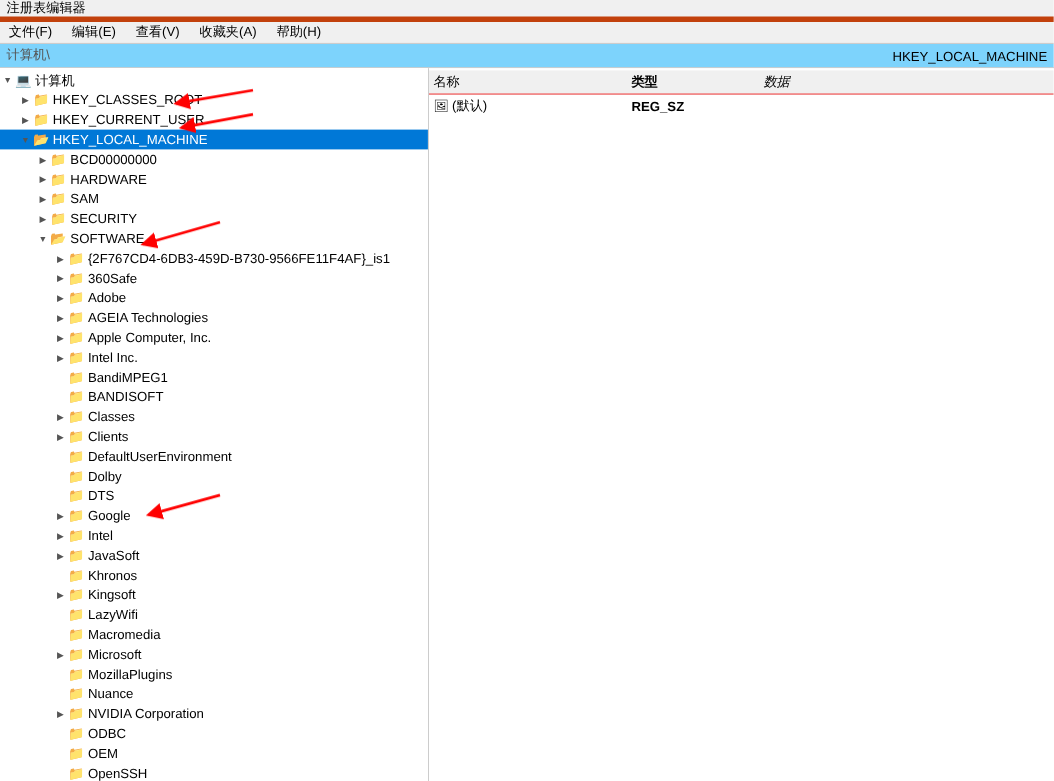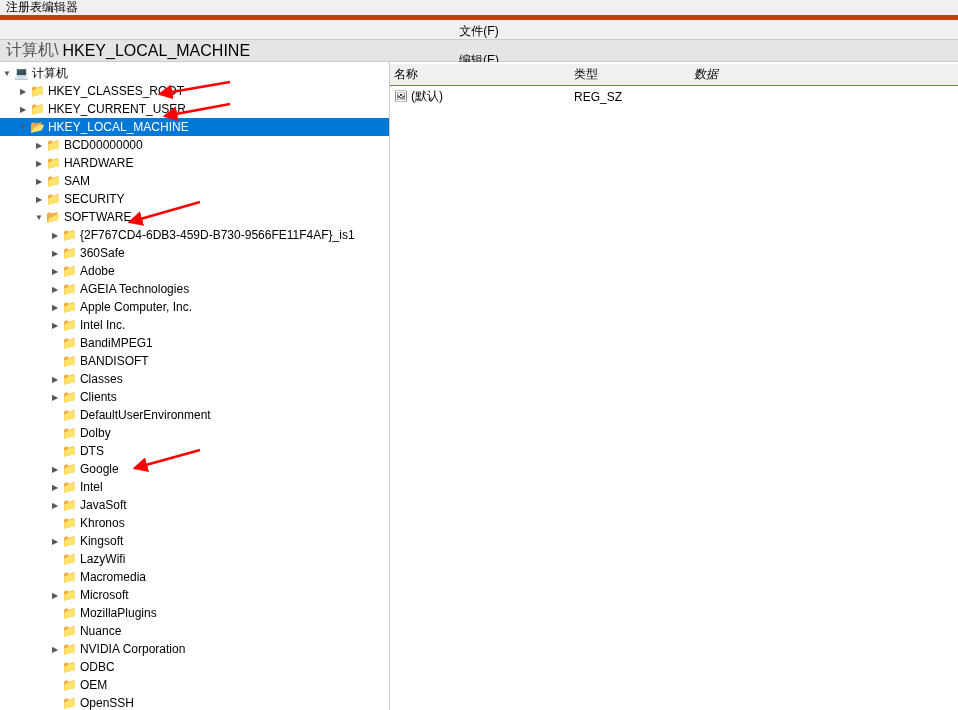--- a/index.html
+++ b/index.html
@@ -27,36 +27,36 @@
     
     .menu-bar {
       background: #f0f0f0;
       padding: 2px 4px;
       font-size: 12px;
       border-bottom: 1px solid #ccc;
       height: 20px;
       display: flex;
       align-items: center;
       gap: 10px;
-      flex-direction: column;
     }
     .menu-item {
       padding: 1px 4px;
       cursor: pointer;
     }
 
     
     .address-bar {
-      background: #e5e5e5;
+      background: #7dd3fc;
       border-bottom: 1px solid #ccc;
       padding: 2px 6px;
-      font-size: 16px;
+      font-size: 12px;
       height: 22px;
       display: flex;
       align-items: center;
+      justify-content: space-between;
     }
     .address-label {
       color: #555;
       margin-right: 4px;
     }
 
     
     .main-content {
       display: flex;
       height: calc(710px - 62px);
@@ -83,21 +83,21 @@
 
     
     .data-header {
       display: flex;
       border-bottom: 1px solid #ef4444;
       padding: 2px 4px;
       background: #f0f0f0;
       font-size: 12px;
     }
     .col-name { width: 180px; }
-    .col-type { width: 120px; }
+    .col-type { width: 120px; font-weight: bold; }
     .col-data { width: 200px; font-style: italic; }
 
     
     .data-row {
       display: flex;
       padding: 2px 4px;
       font-size: 12px;
       align-items: center;
     }
     .data-row .col-name { display: flex; align-items: center; gap: 3px; }

